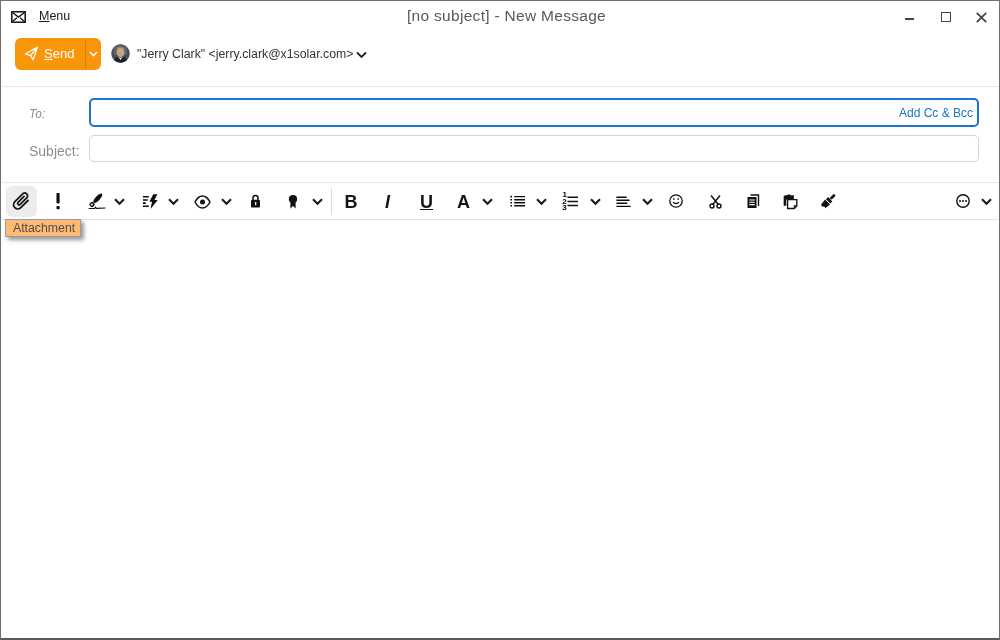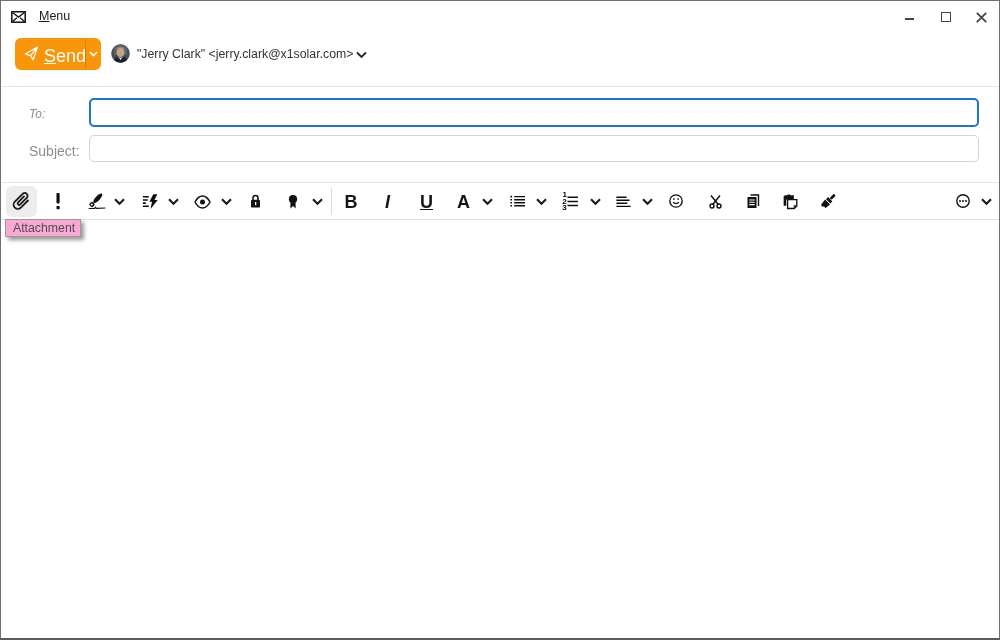--- a/index.html
+++ b/index.html
@@ -11,31 +11,32 @@
 </style>
 </head>
 <body>
 <div id="win">
 
   <svg class="abs" style="left:10px;top:10px" width="15" height="12" viewBox="0 0 15 12">
     <rect x="0.8" y="0.8" width="13.4" height="10.4" fill="none" stroke="#111" stroke-width="1.5"></rect>
     <path d="M1.5,1.5 L7.5,6.1 L13.5,1.5 M1.5,10.4 L5.9,6.8 M13.5,10.4 L9.1,6.8" fill="none" stroke="#111" stroke-width="1.3"></path>
   </svg>
   <div class="abs" style="left:38px;top:8px;font-size:12.5px;color:#1a1a1a;"><span style="text-decoration:underline">M</span>enu</div>
+  <div class="abs" style="left:0;top:5.5px;width:1000px;padding-left:11px;text-align:center;font-size:15.5px;letter-spacing:0.3px;color:#595959;">[no subject] - New Message</div>
   <div class="abs" style="left:904px;top:16.5px;width:9px;height:2px;background:#454545;"></div>
   <div class="abs" style="left:939.5px;top:11px;width:10px;height:10px;border:1.5px solid #454545;"></div>
   <svg class="abs" style="left:975px;top:10.5px" width="11" height="11" viewBox="0 0 11 11">
     <path d="M0.8,0.8 L10.2,10.2 M10.2,0.8 L0.8,10.2" stroke="#454545" stroke-width="1.8" fill="none"></path>
   </svg>
 
   <div class="abs" style="left:14px;top:37px;width:86px;height:32px;background:#f89509;border-radius:6px;"></div>
   <svg class="abs" style="left:23px;top:45px" width="15" height="15" viewBox="0 0 17 17">
     <path d="M1.5,9 L15.3,1.2 L10.3,15.5 L7.4,10.9 Z M7.4,10.9 L15.3,1.2" fill="none" stroke="#fff" stroke-width="1.4" stroke-linejoin="round"></path>
   </svg>
-  <div class="abs" style="left:43px;top:45px;font-size:18px;color:#fff;"><span style="text-decoration:underline">S</span>end</div>
+  <div class="abs" style="left:43px;top:45px;font-size:13px;color:#fff;"><span style="text-decoration:underline">S</span>end</div>
   <div class="abs" style="left:84px;top:38px;width:1px;height:30px;background:#db7f0e;"></div>
   <svg class="abs" style="left:88px;top:50px" width="9" height="6" viewBox="0 0 9 6">
     <path d="M1,1 L4.5,4.5 L8,1" fill="none" stroke="#fff" stroke-width="1.6"></path>
   </svg>
 
   <svg class="abs" style="left:110px;top:43px" width="19" height="19" viewBox="0 0 19 19">
     <defs>
         <clipPath id="av">
           <circle cx="9.5" cy="9.5" r="9.3"></circle>
         </clipPath>
@@ -51,20 +52,21 @@
   </svg>
   <div class="abs" style="left:136px;top:46px;font-size:12.3px;color:#333;">"Jerry Clark" &lt;jerry.clark@x1solar.com&gt;</div>
   <svg class="abs" style="left:354px;top:50px" width="13" height="8" viewBox="0 0 12 8">
     <path d="M1.5,1.5 L6,6 L10.5,1.5" fill="none" stroke="#222" stroke-width="1.8"></path>
   </svg>
 
   <div class="abs" style="left:1px;top:85px;width:997px;height:1px;background:#e7e7e7;"></div>
 
   <div class="abs" style="left:28px;top:106px;font-size:12px;color:#8e8e8e;font-style:italic;">To:</div>
   <div class="abs" style="left:88px;top:97px;width:890px;height:29px;border:2px solid #1b75d0;border-radius:5px;background:#fff;"></div>
+  <div class="abs" style="left:88px;top:105px;width:884px;text-align:right;font-size:12px;color:#1a73c1;">Add Cc &amp; Bcc</div>
   <div class="abs" style="left:28px;top:142px;font-size:14px;color:#8e8e8e;">Subject:</div>
   <div class="abs" style="left:88px;top:134px;width:890px;height:27px;border:1px solid #d4d4d4;border-radius:5px;background:#fff;"></div>
 
   <div class="abs" style="left:1px;top:181px;width:997px;height:1px;background:#e7e7e7;"></div>
   <div class="abs" style="left:1px;top:218px;width:997px;height:1px;background:#e2e2e2;"></div>
 
   <div class="abs" style="left:5px;top:185px;width:31px;height:31px;background:#ececec;border-radius:6px;"></div>
   <svg class="abs" style="left:8.5px;top:188.5px" width="22" height="22" viewBox="0 0 24 24">
     <path d="M17,6.2 V17.3 a4.6,4.6 0 0 1 -9.2,0 V5.2 a3.1,3.1 0 0 1 6.2,0 V15.3 a1.6,1.6 0 0 1 -3.2,0 V6.2" fill="none" stroke="#1b1b1b" stroke-width="2" stroke-linecap="round" transform="rotate(45 12 12)"></path>
   </svg>
@@ -186,15 +188,15 @@
   <svg class="abs" style="left:954.6px;top:193.4px" width="14" height="14" viewBox="0 0 14 14">
     <circle cx="7" cy="7" r="6.2" fill="none" stroke="#111" stroke-width="1.4"></circle>
     <circle cx="4" cy="7" r="1" fill="#111"></circle>
     <circle cx="7" cy="7" r="1" fill="#111"></circle>
     <circle cx="10" cy="7" r="1" fill="#111"></circle>
   </svg>
   <svg class="abs" style="left:980px;top:197px" width="11" height="8" viewBox="0 0 11 8">
     <path d="M1,1.2 L5.5,5.7 L10,1.2" fill="none" stroke="#1a1a1a" stroke-width="2.1"></path>
   </svg>
 
-  <div class="abs" style="left:4px;top:218px;width:76px;height:18px;background:#f9a8d4;border:1px solid #9b9b9b;box-shadow:3px 3px 4px rgba(0,0,0,0.4);font-size:12.3px;color:#4f4f4f;line-height:17px;padding-left:7px;">Attachment</div>
+  <div class="abs" style="left:4px;top:218px;width:76px;height:18px;background:#fdba74;border:1px solid #9b9b9b;box-shadow:3px 3px 4px rgba(0,0,0,0.4);font-size:12.3px;color:#4f4f4f;line-height:17px;padding-left:7px;">Attachment</div>
 
 </div>
 
 </body></html>

